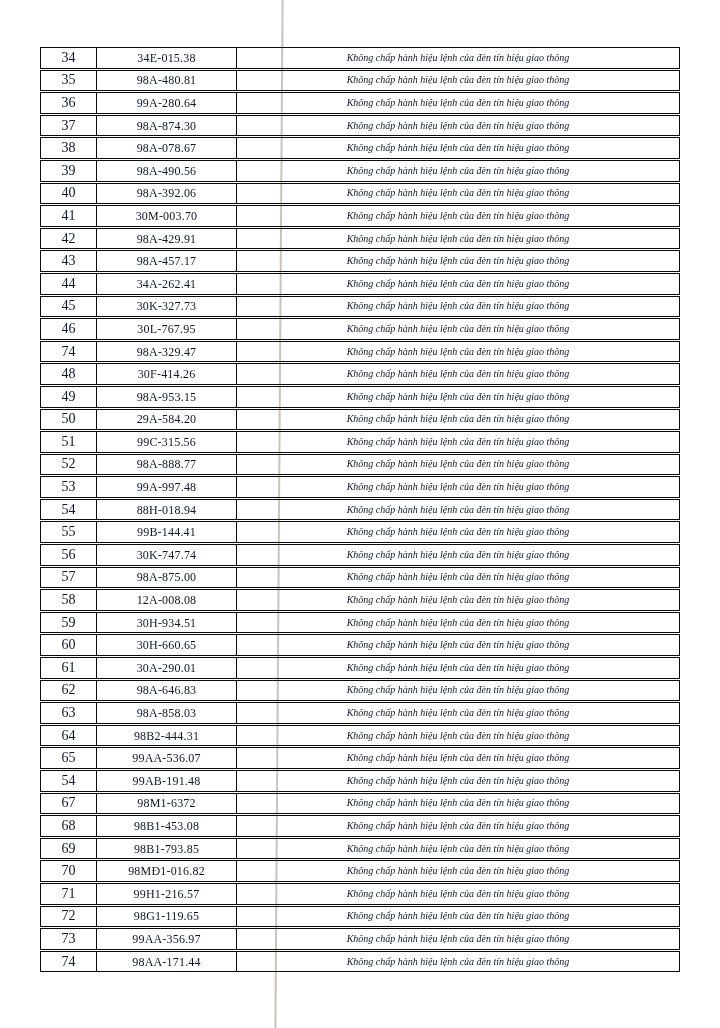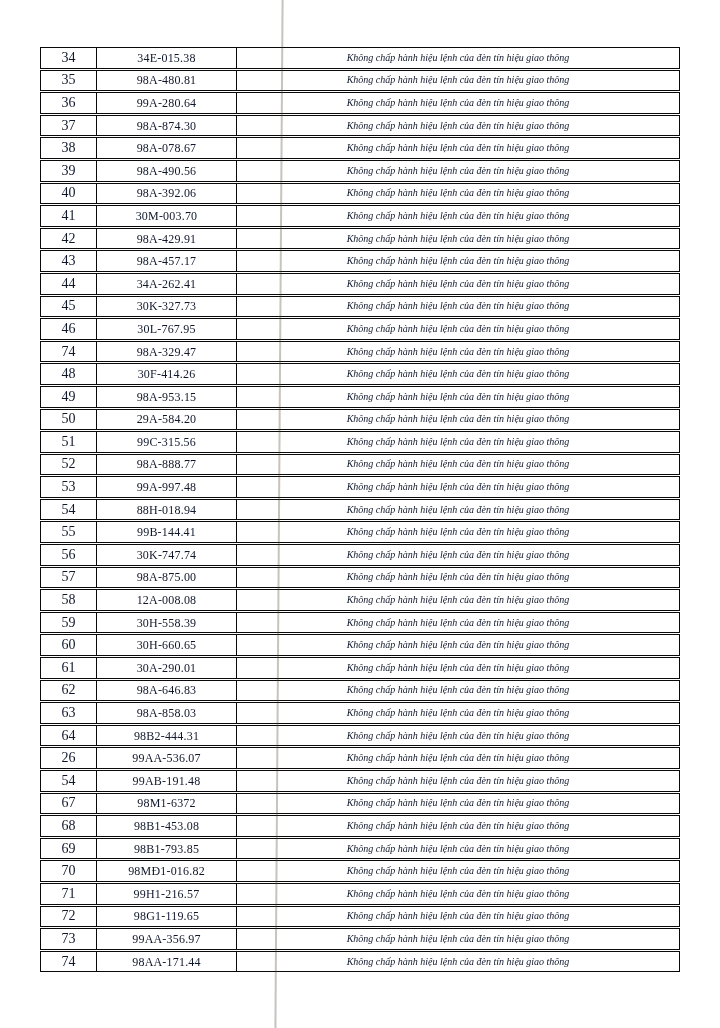--- a/index.html
+++ b/index.html
@@ -221,21 +221,21 @@
     </div>
 
     <div class="row">
       <div class="cell c-no">58</div>
       <div class="cell c-plate">12A-008.08</div>
       <div class="cell c-viol">Không chấp hành hiệu lệnh của đèn tín hiệu giao thông</div>
     </div>
 
     <div class="row">
       <div class="cell c-no">59</div>
-      <div class="cell c-plate">30H-558.39</div>
+      <div class="cell c-plate">30H-934.51</div>
       <div class="cell c-viol">Không chấp hành hiệu lệnh của đèn tín hiệu giao thông</div>
     </div>
 
     <div class="row">
       <div class="cell c-no">60</div>
       <div class="cell c-plate">30H-660.65</div>
       <div class="cell c-viol">Không chấp hành hiệu lệnh của đèn tín hiệu giao thông</div>
     </div>
 
     <div class="row">
@@ -256,21 +256,21 @@
       <div class="cell c-viol">Không chấp hành hiệu lệnh của đèn tín hiệu giao thông</div>
     </div>
 
     <div class="row">
       <div class="cell c-no">64</div>
       <div class="cell c-plate">98B2-444.31</div>
       <div class="cell c-viol">Không chấp hành hiệu lệnh của đèn tín hiệu giao thông</div>
     </div>
 
     <div class="row">
-      <div class="cell c-no">26</div>
+      <div class="cell c-no">65</div>
       <div class="cell c-plate">99AA-536.07</div>
       <div class="cell c-viol">Không chấp hành hiệu lệnh của đèn tín hiệu giao thông</div>
     </div>
 
     <div class="row">
       <div class="cell c-no">54</div>
       <div class="cell c-plate">99AB-191.48</div>
       <div class="cell c-viol">Không chấp hành hiệu lệnh của đèn tín hiệu giao thông</div>
     </div>
 

